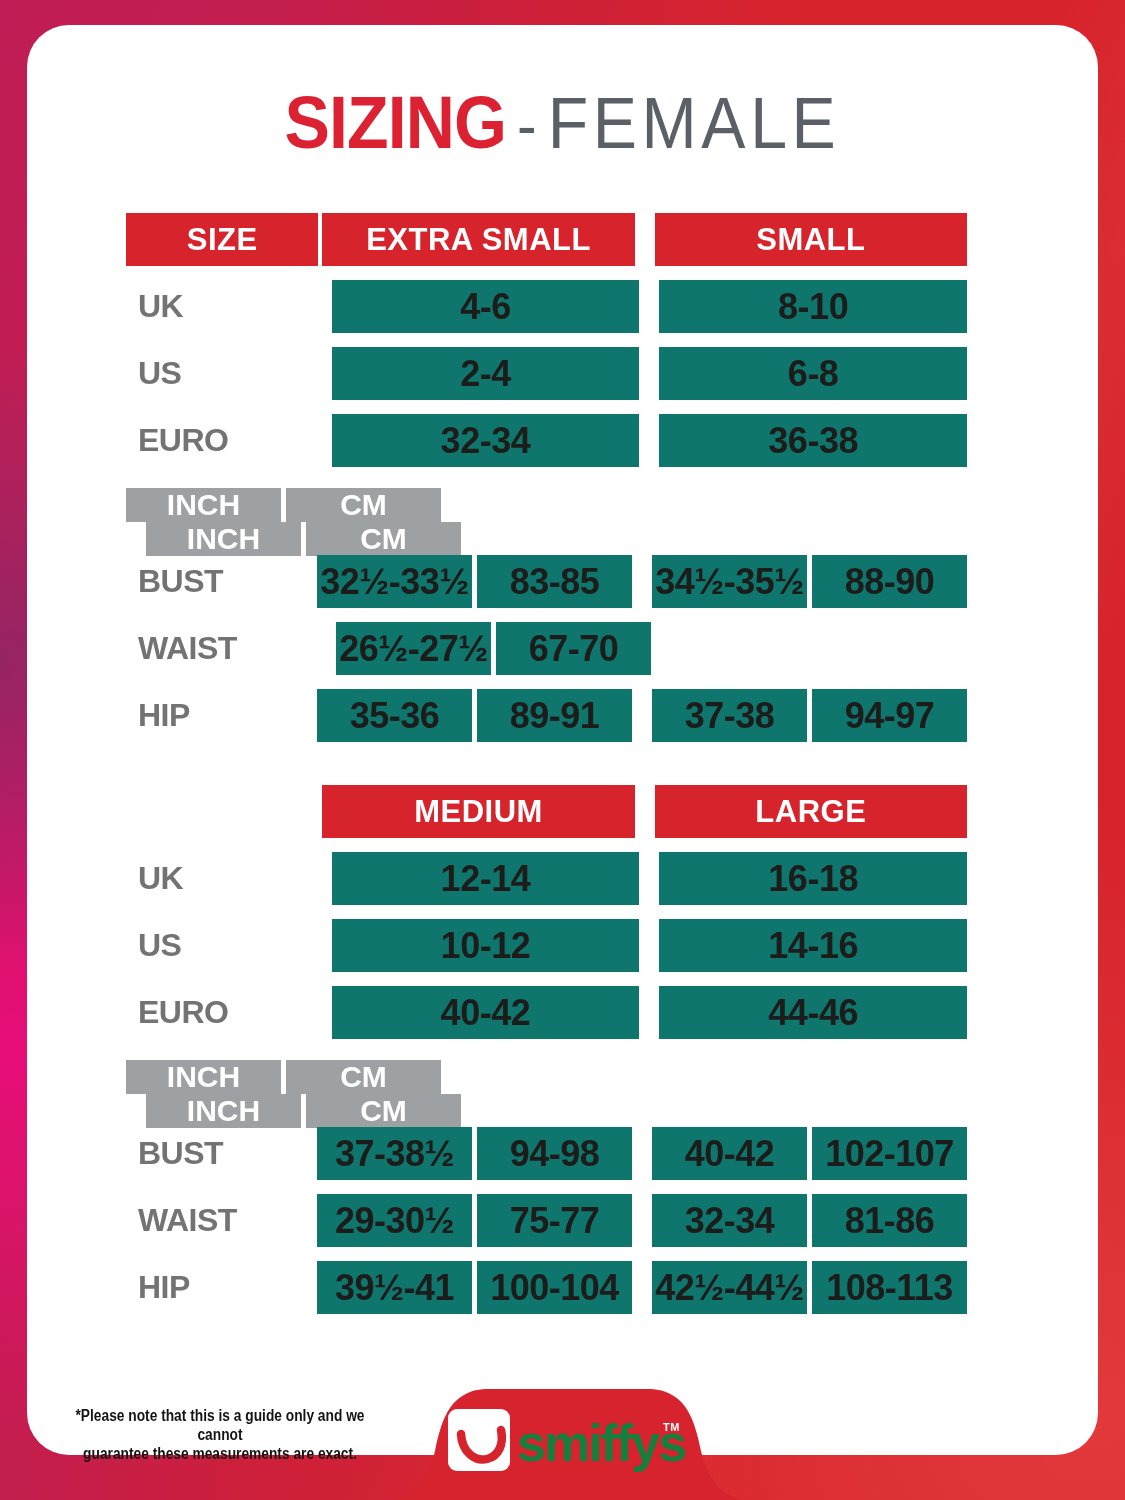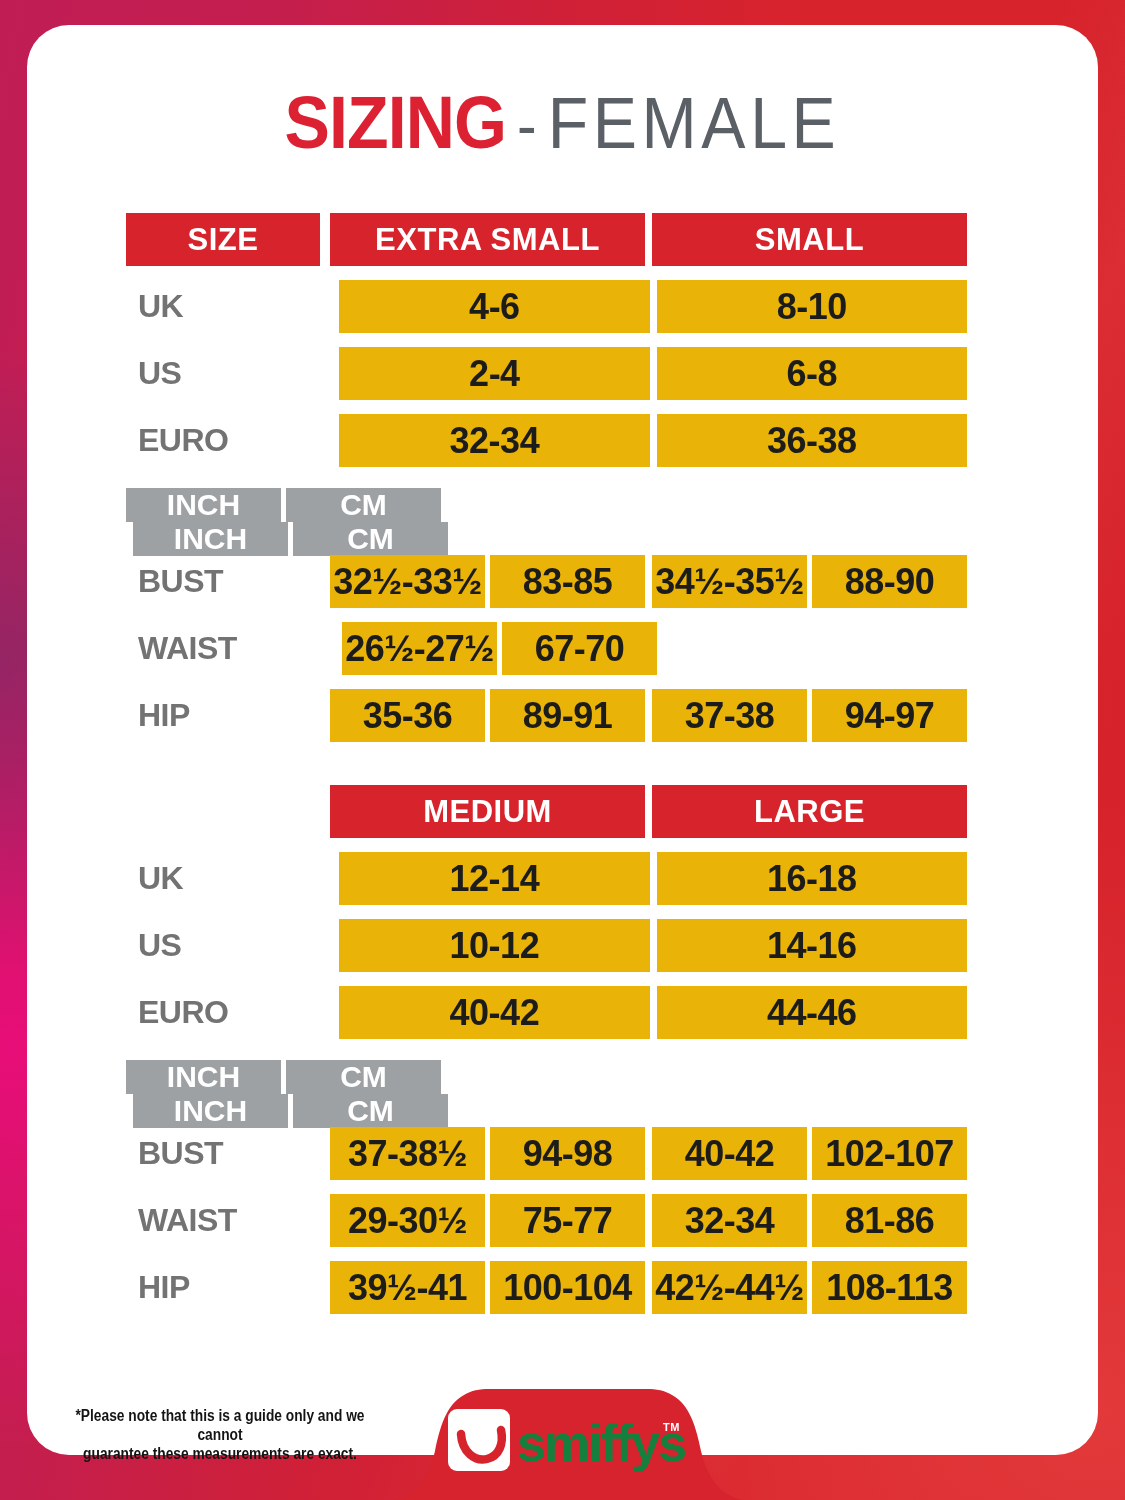--- a/index.html
+++ b/index.html
@@ -34,28 +34,28 @@
   .title-red  { color:#dc2132; font-weight:800; font-size:74px; letter-spacing:-1px; }
   .title-sep  { color:#5b6067; font-weight:400; font-size:64px; margin:0 12px; }
   .title-gray { color:#5b6067; font-weight:400; font-size:72px; letter-spacing:5px; }
 
   
   .size-table { position:absolute; left:126px; width:841px; display:flex; flex-direction:column; }
   .t1 { top:213px; }
   .t2 { top:785px; }
   .row { display:flex; height:53px; margin-bottom:14px; }
   .units-row { margin-top:7px;flex-direction:column; }
-  .label-cell { width:194px; margin-right:10px; display:flex; align-items:center; }
+  .label-cell { width:194px; margin-right:4px; display:flex; align-items:center; }
   .group { width:315px; display:flex; }
-  .group + .group { margin-left:7px; }
+  .group + .group { margin-left:20px; }
   .sub { width:155px; }
   .sub + .sub { margin-left:5px;border-radius:15px; }
   .box { display:flex; align-items:center; justify-content:center; width:100%; height:100%; }
   .red-box  { background:#d7242c; color:#ffffff; font-weight:700; font-size:31px; letter-spacing:0.5px; }
-  .gray-box { background:#eab308; color:#1c1c1a; font-weight:700; font-size:36px; letter-spacing:-0.5px; }
+  .gray-box { background:#0f766e; color:#1c1c1a; font-weight:700; font-size:36px; letter-spacing:-0.5px; }
   .unit-box { background:#9ea1a3; color:#ffffff; font-weight:700; font-size:30px; }
   .row-label { color:#737373; font-weight:700; font-size:32px; padding-left:12px; letter-spacing:-0.5px; }
 
   
   .disclaimer {
     position:absolute; left:30px; top:1406px; width:380px;
     text-align:center; font-size:16px; line-height:19px; font-weight:700; color:#141414;
     transform:scaleX(0.86); transform-origin:center;
   }
   .logo-tab { position:absolute; left:392px; top:1387px; width:352px; height:113px; }

